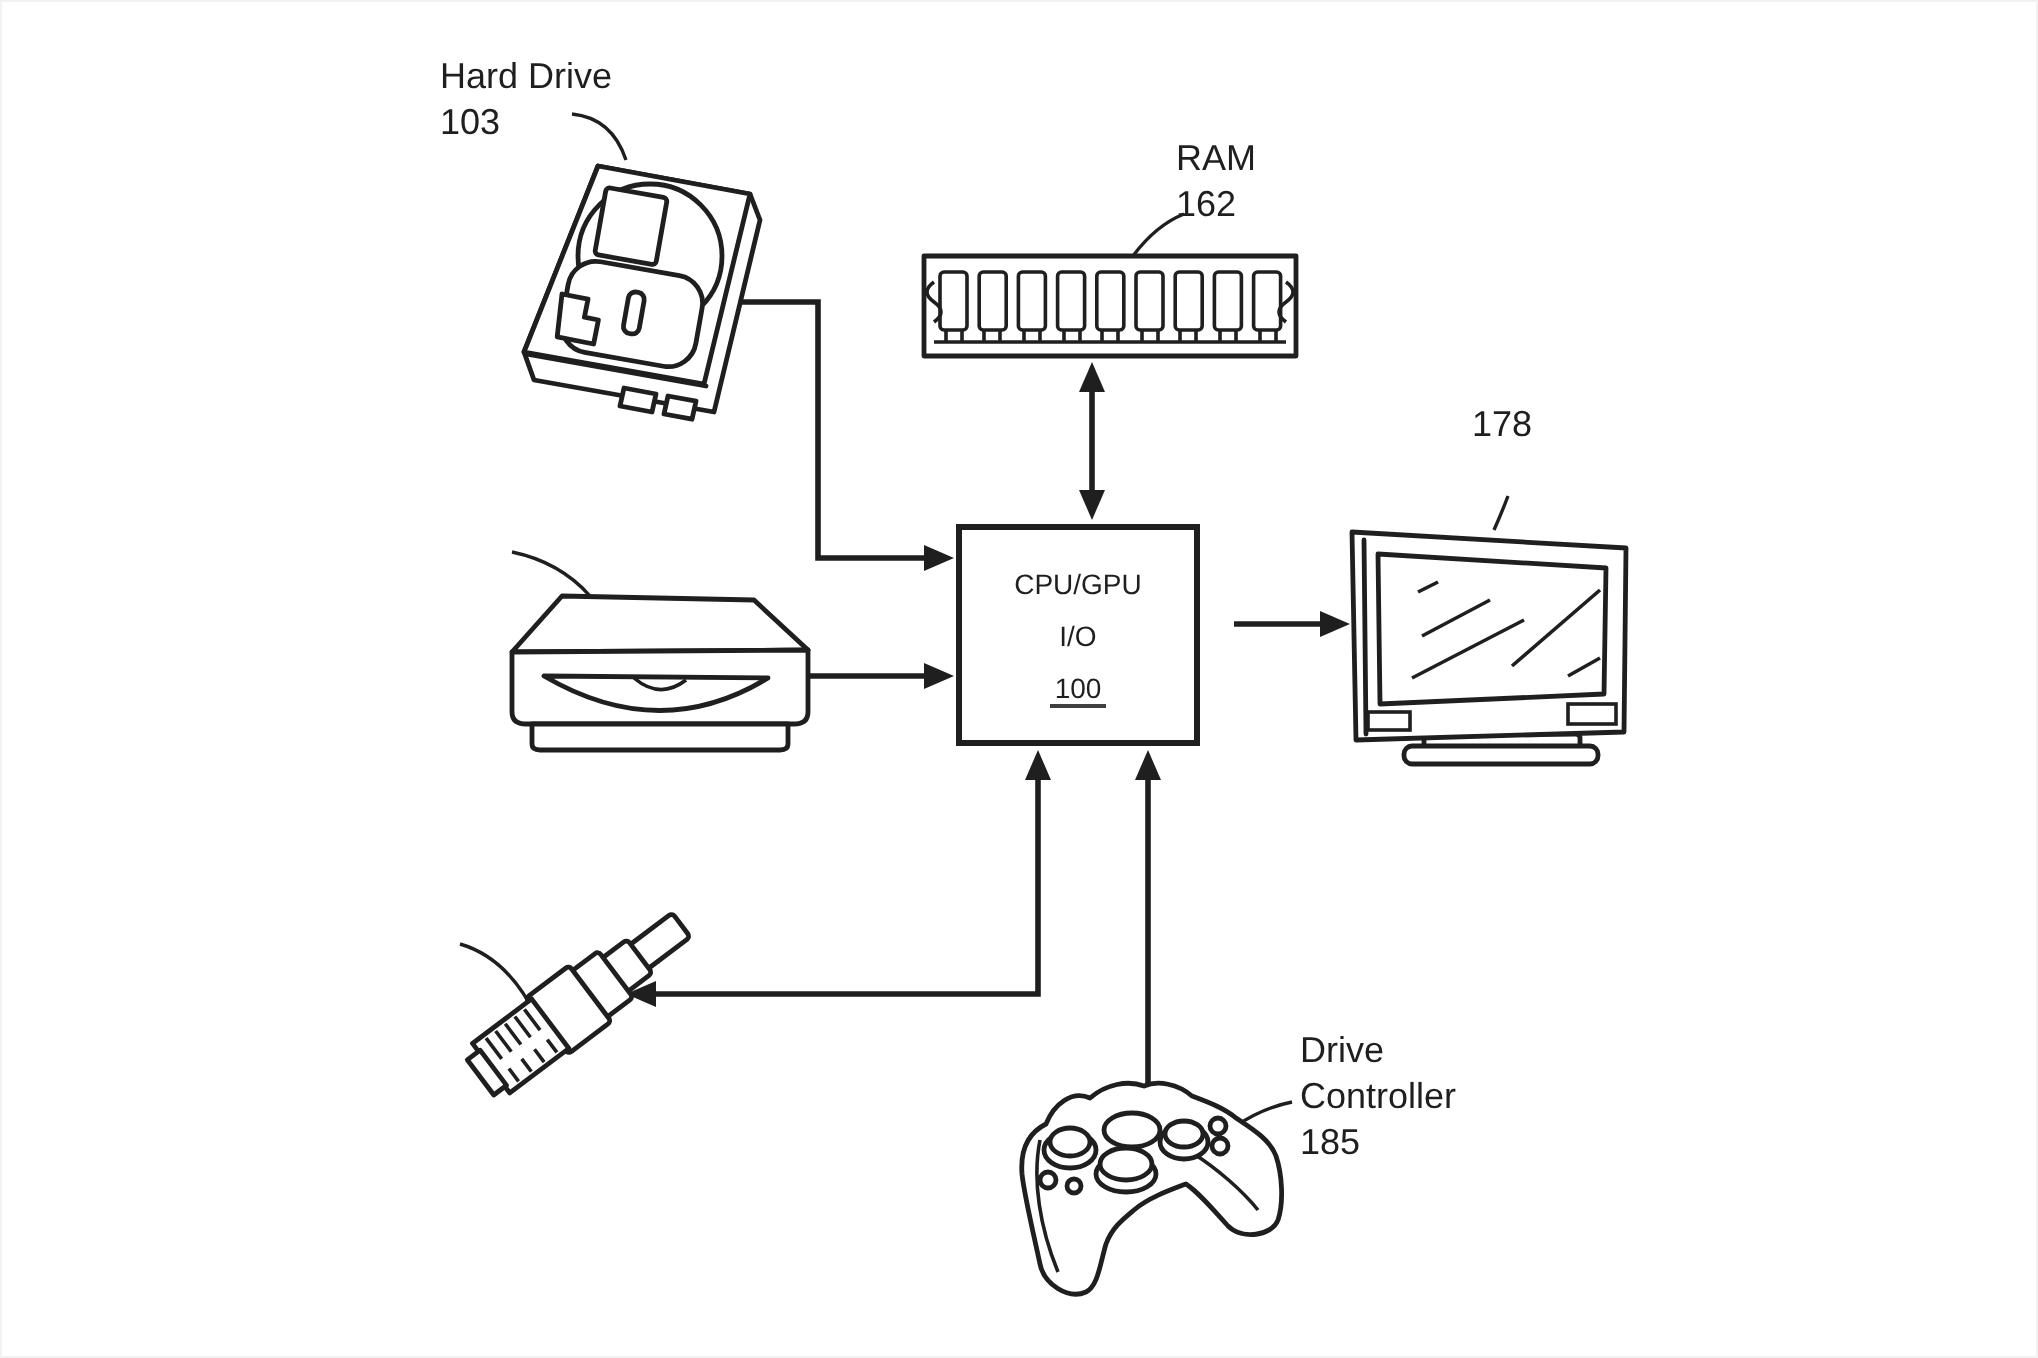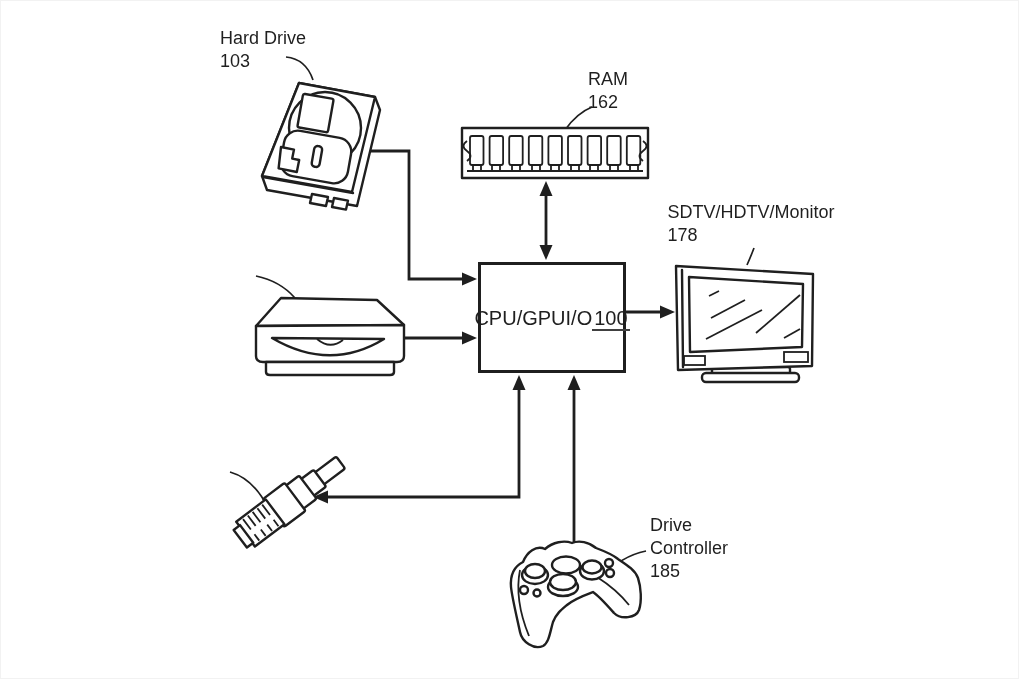--- a/index.html
+++ b/index.html
@@ -7,24 +7,24 @@
     position:relative;width:1019px;height:679px;background:#ffffff;
     font-family:"Liberation Sans", sans-serif;color:#1f1f1f;overflow:hidden;
     box-shadow:inset 0 0 0 1px #f2f2f2;
   }
   svg{position:absolute;left:0;top:0;}
   .lbl{
     position:absolute;transform:translateX(-50%);text-align:left;
     font-size:18px;line-height:23px;white-space:nowrap;color:#1f1f1f;
   }
   .cpu-box{
-    position:absolute;left:478px;top:262px;width:148px;height:111px;
+    position:absolute;left:478px;top:262px;width:122px;height:111px;
     box-sizing:border-box;border:3px solid #1f1f1f;background:#ffffff;
-    display:flex;align-items:center;justify-content:center;
-    font-size:20px;line-height:26px;text-align:center;
+    display:flex;flex-direction:column;align-items:center;justify-content:center;
+    font-size:14px;line-height:26px;text-align:center;
   }
   .underlined{border-bottom:2px solid #404040;padding:0 2px;}
   .art{stroke:#1f1f1f;fill:none;stroke-width:2.4;stroke-linejoin:round;stroke-linecap:round;}
   .artf{stroke:#1f1f1f;fill:#ffffff;stroke-width:2.4;stroke-linejoin:round;}
   .conn{stroke:#1f1f1f;fill:none;stroke-width:2.8;stroke-linejoin:miter;}
   .lead{stroke:#1f1f1f;fill:none;stroke-width:1.7;}
   .ah{fill:#1f1f1f;stroke:none;}
   .thin{stroke:#1f1f1f;fill:none;stroke-width:1.8;}
 </style>
 </head>
@@ -177,21 +177,20 @@
     <div>Hard Drive</div>
     <div>103</div>
   </div>
 
   <div class="lbl" style="left:582px;top:68px;margin-left:26px;">
     <div>RAM</div>
     <div>162</div>
   </div>
 
   <div class="lbl" style="left:751px;top:201px;">
-    <div>SDTV/HDTV/Monitor</div>
     <div>178</div>
   </div>
 
 
 
   <div class="lbl" style="left:689px;top:514px;">
     <div>Drive</div>
     <div>Controller</div>
     <div>185</div>
   </div>

